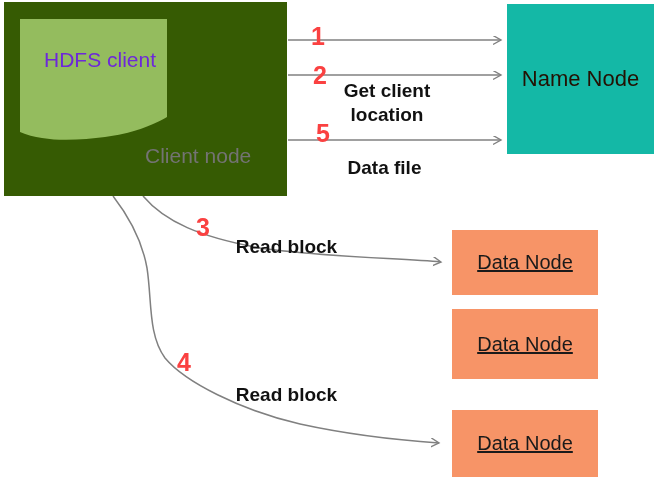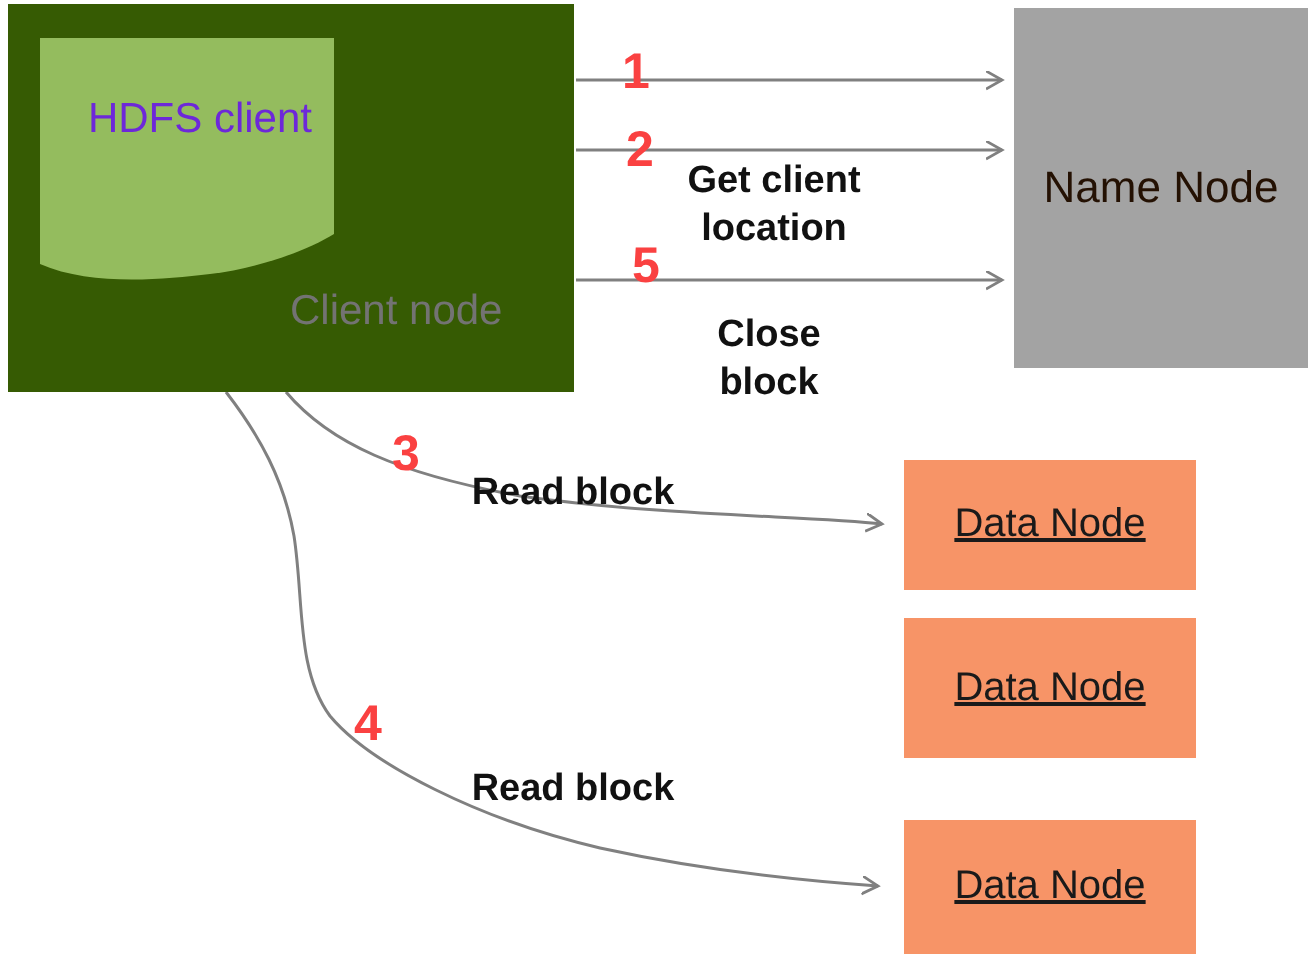--- a/index.html
+++ b/index.html
@@ -15,21 +15,21 @@
   .doc-shape{position:absolute;left:16px;top:17px;}
   .hdfs-label{
     position:absolute;left:24px;top:48px;width:132px;
     font-size:21px;color:#6d28d9;text-align:right;
   }
   .client-label{
     position:absolute;left:145px;top:144px;
     font-size:21px;color:#737373;white-space:nowrap;
   }
   .name-node{
-    left:507px;top:4px;width:147px;height:180px;background:#a3a3a3;
+    left:507px;top:4px;width:147px;height:150px;background:#14b8a6;
   }
   .name-node span{font-size:22px;color:#241103;}
   .data-node{background:#F79467;}
   .data-node span{font-size:20px;color:#1a1a1a;text-decoration:underline;}
   .dn1{left:452px;top:230px;width:146px;height:65px;}
   .dn2{left:452px;top:309px;width:146px;height:70px;}
   .dn3{left:452px;top:410px;width:146px;height:67px;}
   .action-label{
     position:absolute;font-weight:bold;font-size:19px;color:#111;
     text-align:center;line-height:1.25;
@@ -83,21 +83,21 @@
     <span>Data Node</span>
   </div>
   <div class="box data-node dn2">
     <span>Data Node</span>
   </div>
   <div class="box data-node dn3">
     <span>Data Node</span>
   </div>
 
   <div class="action-label lbl-getblock">Get client location</div>
-  <div class="action-label lbl-close">Close block</div>
+  <div class="action-label lbl-close">Data file</div>
   <div class="action-label lbl-read1">Read block</div>
   <div class="action-label lbl-read2">Read block</div>
 
   <div class="step-num n1">1</div>
   <div class="step-num n2">2</div>
   <div class="step-num n5">5</div>
   <div class="step-num n3">3</div>
   <div class="step-num n4">4</div>
 
 </div>

